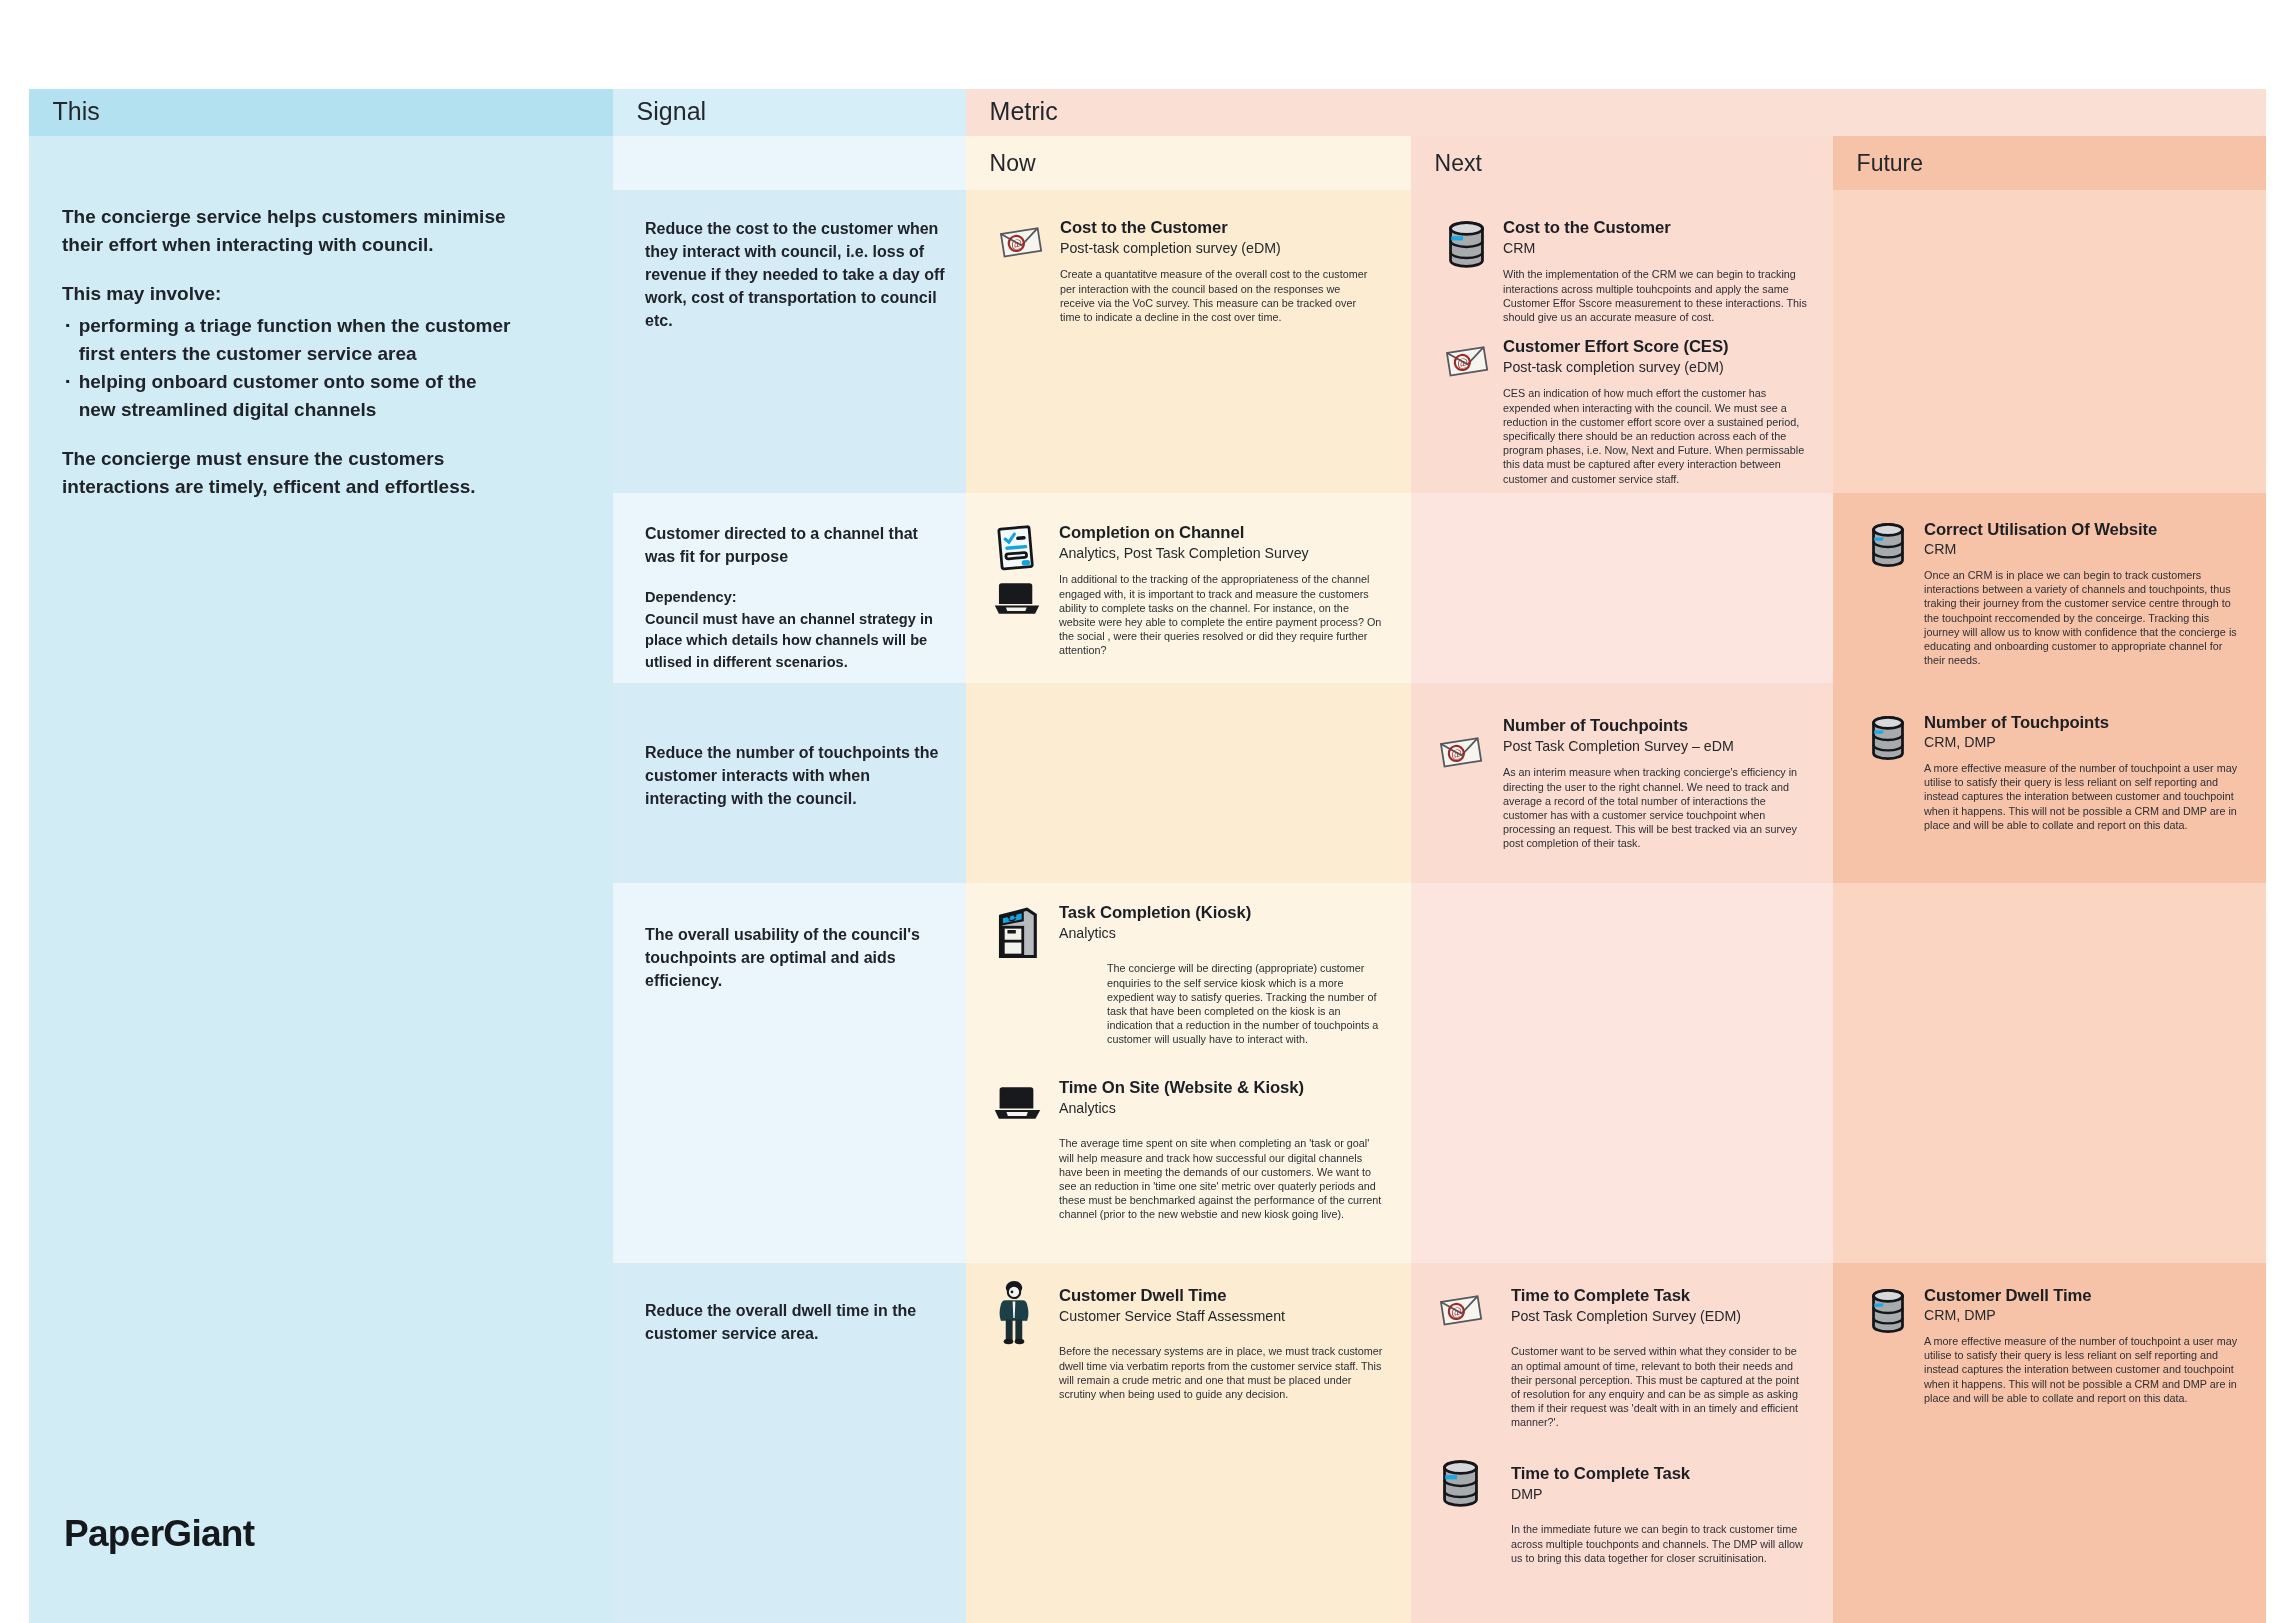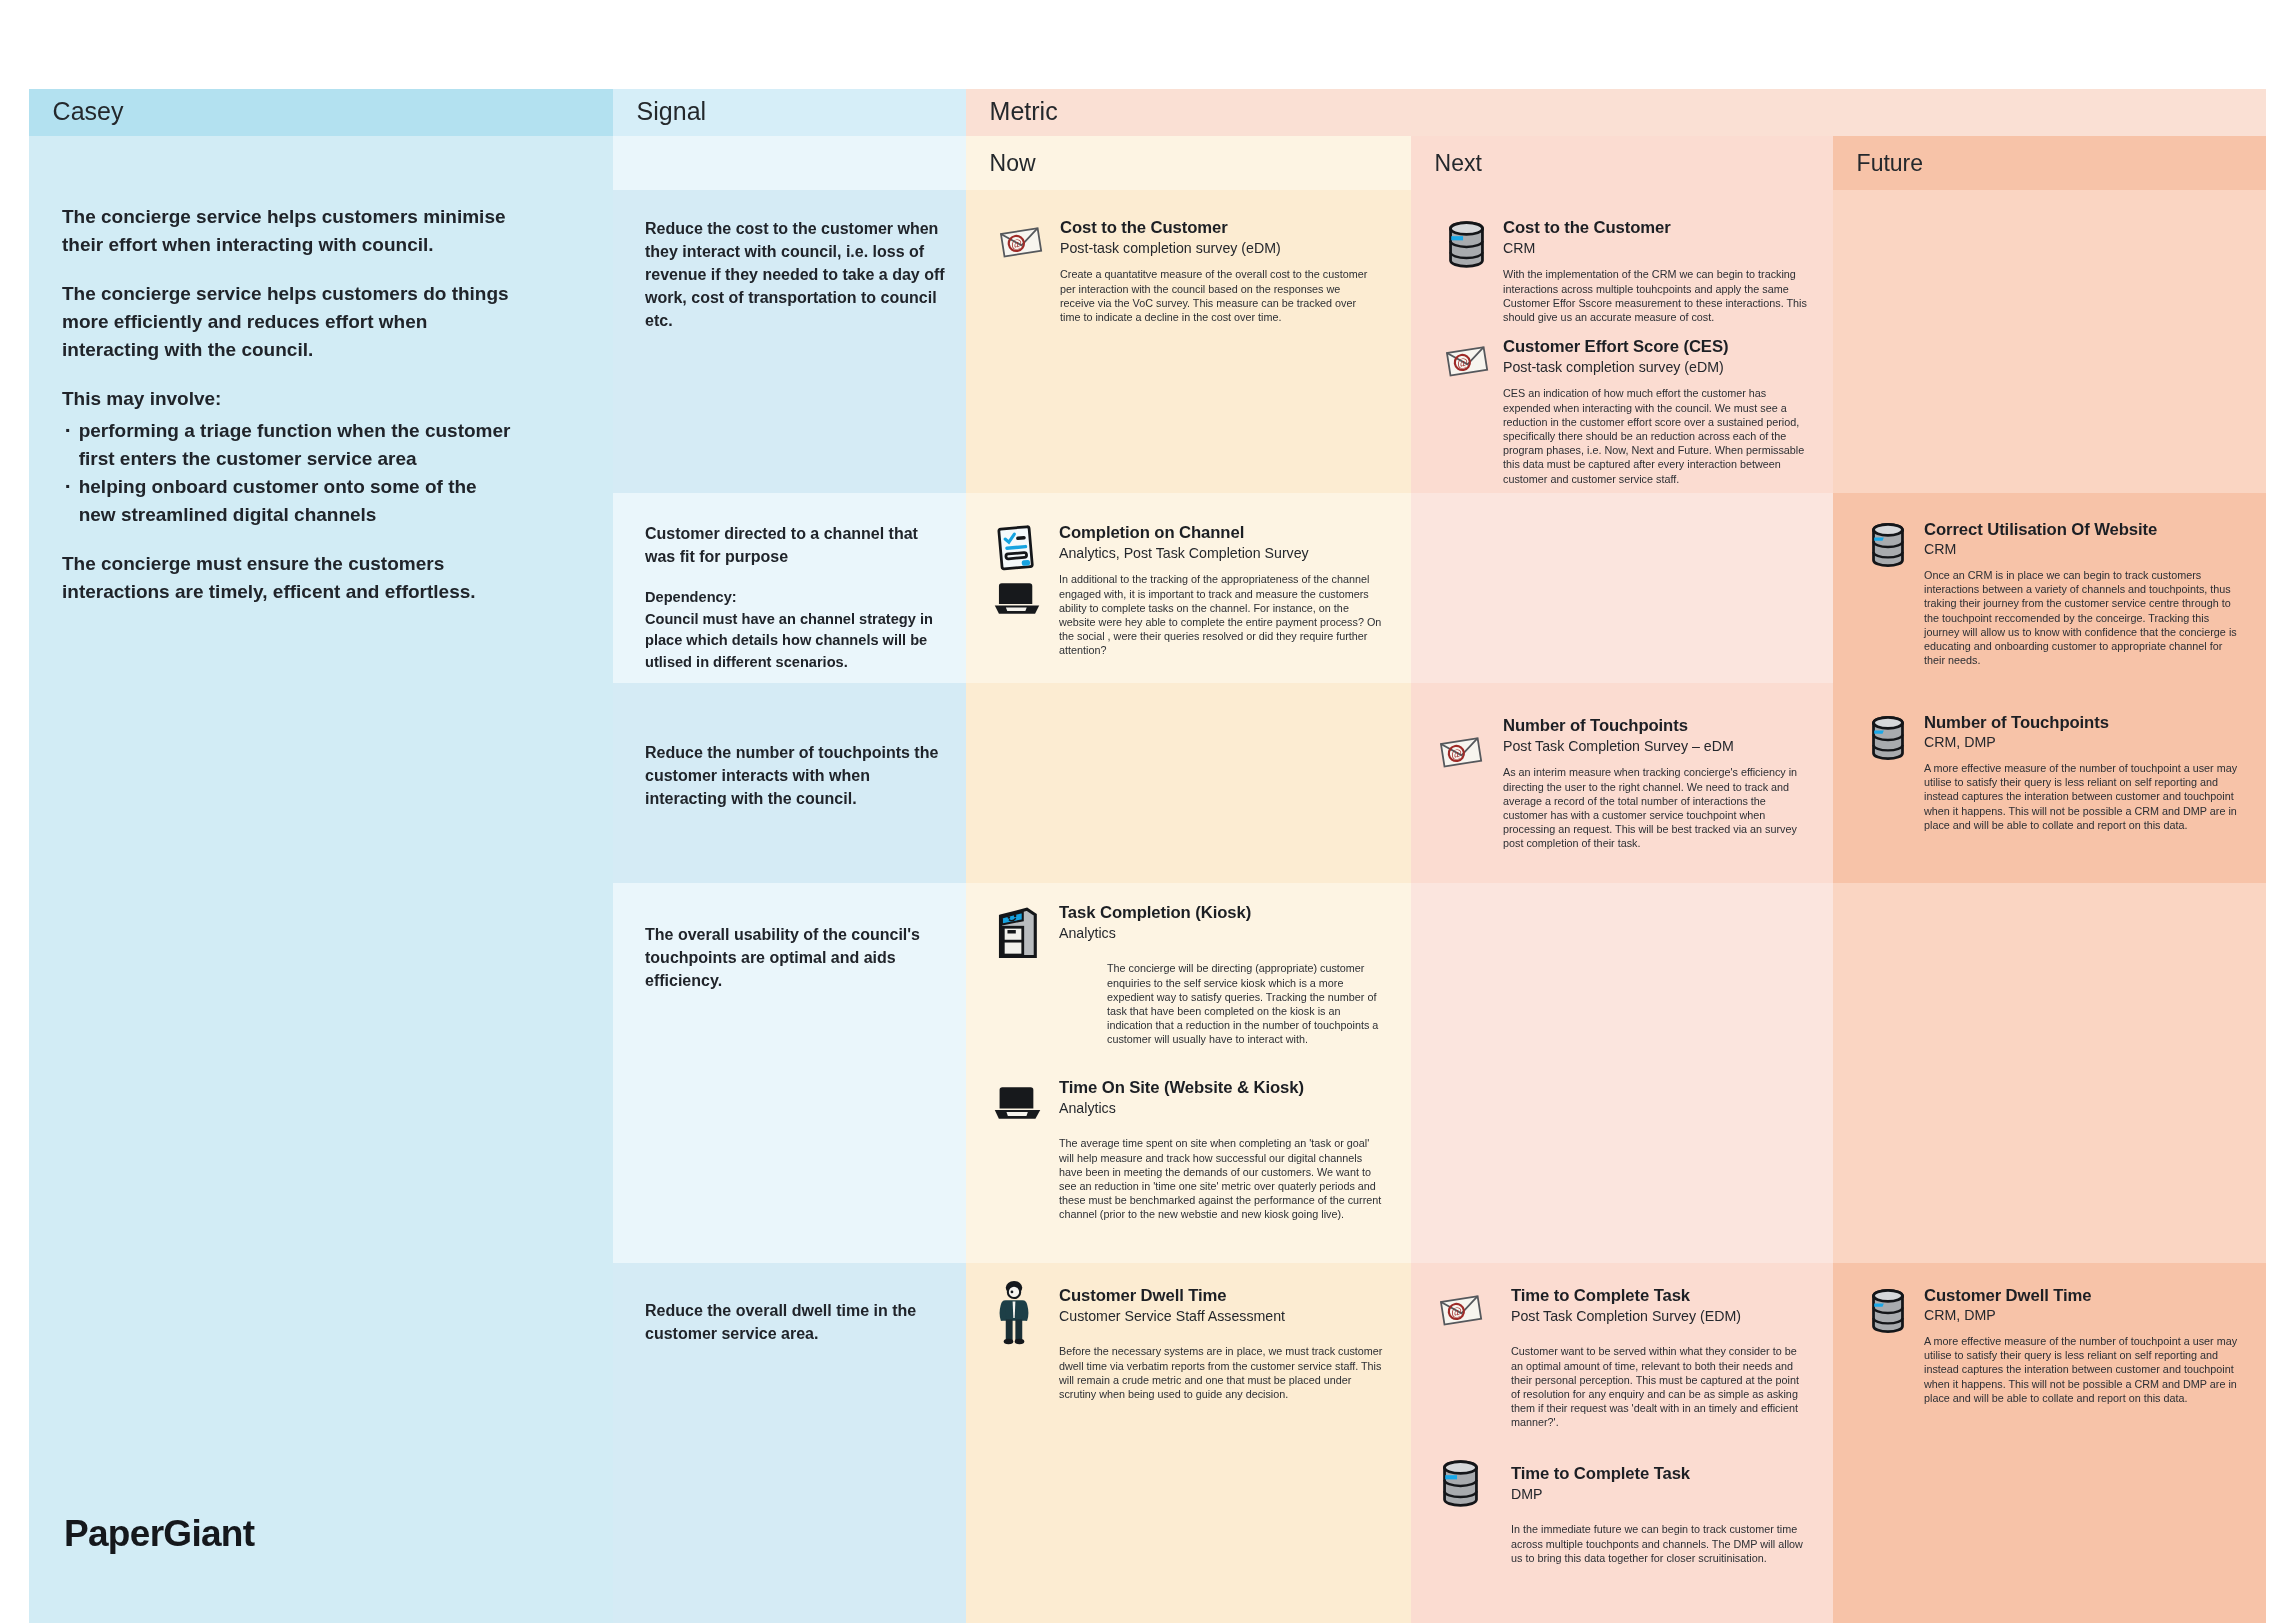--- a/index.html
+++ b/index.html
@@ -99,21 +99,21 @@
   
   .ico svg{display:block;width:100%;height:100%;}
 </style>
 </head>
 <body>
 
 <div class="page">
 
 
   <div class="colhead" id="ch-goal">
-    <span>Casey</span>
+    <span>This</span>
   </div>
   <div class="colhead" id="ch-signal">
     <span>Signal</span>
   </div>
   <div class="colhead" id="ch-metric">
     <span>Metric</span>
   </div>
 
   <div class="colbg" id="bg-goal"></div>
   <div class="colbg" id="bg-signal"></div>
@@ -140,21 +140,20 @@
   <div class="band now-light" style="left:966px;top:1263px;width:445px;height:360px;"></div>
 
   <div class="band next-pale" style="left:1411px;top:493px;width:422px;height:190px;"></div>
   <div class="band next-pale" style="left:1411px;top:883px;width:422px;height:380px;"></div>
 
   <div class="band future-pale" style="left:1833px;top:190px;width:433px;height:303px;"></div>
   <div class="band future-pale" style="left:1833px;top:883px;width:433px;height:380px;"></div>
 
   <div class="goal-copy">
     <p>The concierge service helps customers minimise their effort when interacting with council.</p>
-    <p>The concierge service helps customers do things more efficiently and reduces effort when interacting with the council.</p>
     <p style="margin-bottom:4.2px;">This may involve:</p>
     <ul>
       <li>performing a triage function when the customer first enters the customer service area</li>
       <li>helping onboard customer onto some of the new streamlined digital channels</li>
     </ul>
     <p style="margin-top:21px;">The concierge must ensure the customers interactions are timely, efficent and effortless.</p>
   </div>
 
   <div class="papergiant">PaperGiant</div>
 

